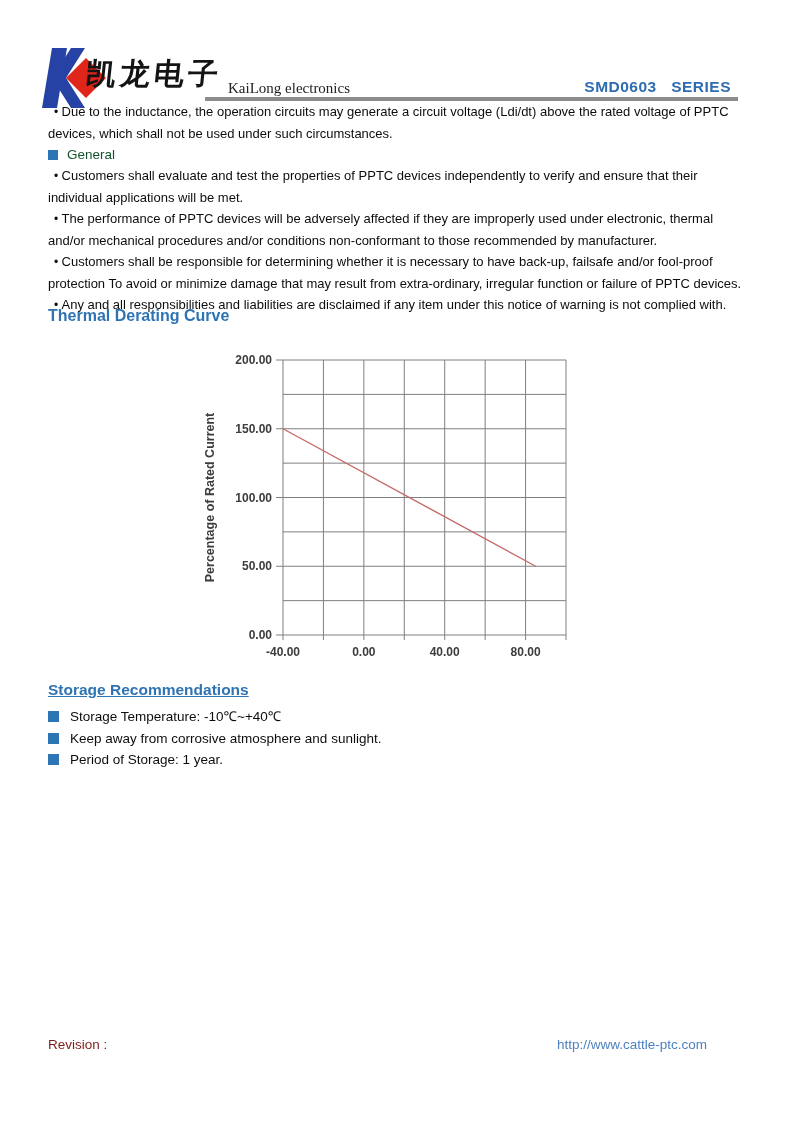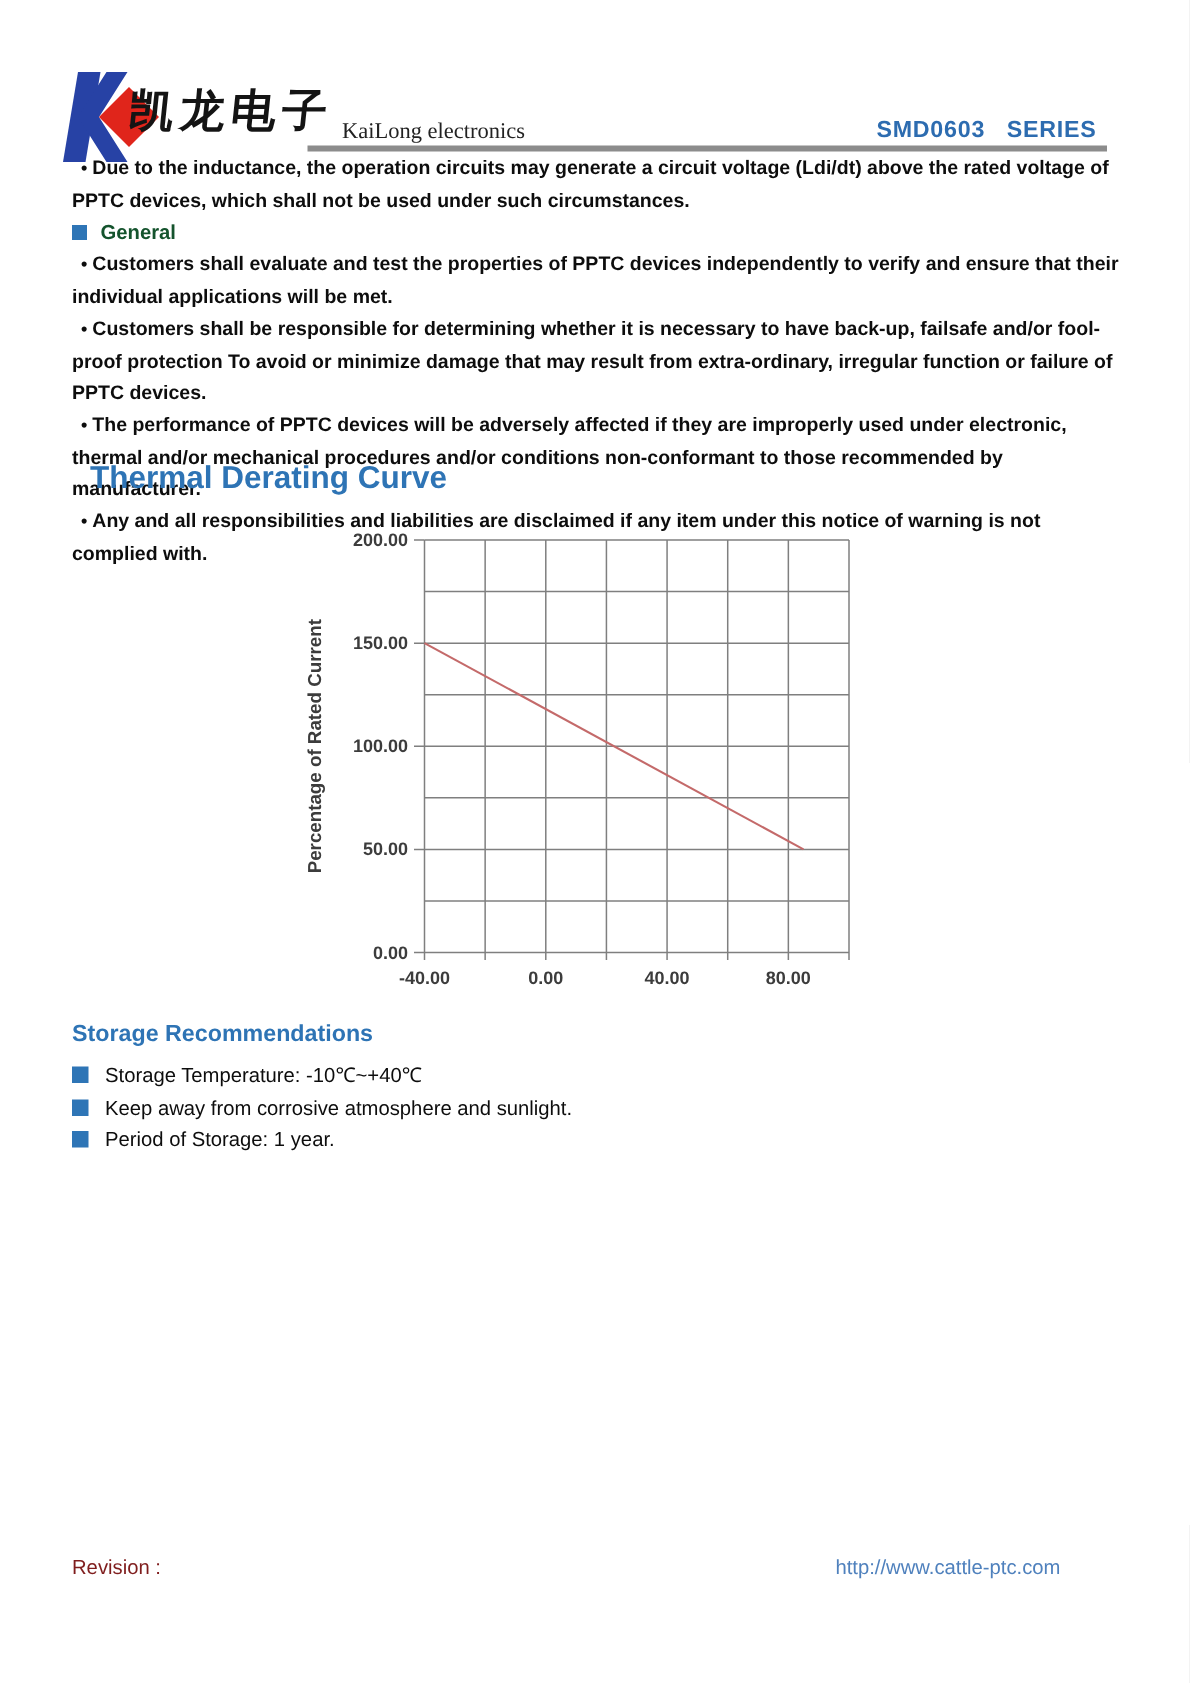--- a/index.html
+++ b/index.html
@@ -27,43 +27,43 @@
     color:#2d6cb0; white-space:pre; letter-spacing:0.5px;margin-left:45px;
   }
   .header-bar {
     position:absolute; left:205px; top:97px; width:533px; height:4px;
     background:#8c8c8c;
   }
 
   
   .textblock {
     position:absolute; left:48px; top:101px; width:700px;
-    font-size:13px; line-height:21px; color:#0d0d0d;font-weight:bold;
+    font-size:13px; line-height:21px; color:#0d0d0d;
   }
   .bullet-para { text-indent:6px; }
   .bullet-para::before { content:"\2022\00a0 "; font-size:12px; }
   .section-heading-inline { font-size:13.5px; color:#14532d; }
   .sq {
     display:inline-block; width:10px; height:10px; background:#2e75b6;
     margin-right:9px; vertical-align:-1px;
   }
   .blue-heading {
-    position:absolute; left:60px; font-size:21px; font-weight:bold; color:#2e74b5;
+    position:absolute; left:48px; font-size:16px; font-weight:bold; color:#2e74b5;
   }
 
   
   .chart-wrap { position:absolute; left:198px; top:347px; width:420px; height:318px; }
   .chart-wrap svg { width:100%; height:100%; }
   .chart-wrap text.tick { font:600 12px "Liberation Sans", sans-serif; fill:#3c3c3c; }
   .chart-wrap text.ylabel { font:600 12.5px "Liberation Sans", sans-serif; fill:#3c3c3c; }
 
   
   .storage { position:absolute; left:48px; top:681px; width:600px; }
   .storage .blue-heading-flow {
-    font-size:15.5px; font-weight:bold; color:#2e74b5; margin-bottom:7px;
+    font-size:15.5px; font-weight:bold; color:#2e74b5; margin-bottom:7px;text-decoration:underline;
   }
   .storage-item { font-size:13.5px; line-height:21.5px; color:#0d0d0d; }
   .storage-item .sq { width:11px; height:11px; margin-right:11px; }
 
   
   .footer-revision {
     position:absolute; left:48px; top:1037px; font-size:13.5px; color:#7f1d1d;
   }
   .footer-url {
     position:absolute; right:86px; top:1037px; font-size:13.5px; color:#4f81bd;
@@ -82,22 +82,22 @@
   </svg>
   <div class="logo-cn">凯龙电子</div>
   <div class="logo-en">KaiLong electronics</div>
   <div class="series-title">SMD0603   SERIES</div>
   <div class="header-bar"></div>
 
   <div class="textblock">
     <p class="bullet-para">Due to the inductance, the operation circuits may generate a circuit voltage (Ldi/dt) above the rated voltage of PPTC devices, which shall not be used under such circumstances.</p>
     <p><span class="sq"></span><span class="section-heading-inline">General</span></p>
     <p class="bullet-para">Customers shall evaluate and test the properties of PPTC devices independently to verify and ensure that their individual applications will be met.</p>
+    <p class="bullet-para">The performance of PPTC devices will be adversely affected if they are improperly used under electronic, thermal and/or mechanical procedures and/or conditions non-conformant to those recommended by manufacturer.</p>
     <p class="bullet-para">Customers shall be responsible for determining whether it is necessary to have back-up, failsafe and/or fool-proof protection To avoid or minimize damage that may result from extra-ordinary, irregular function or failure of PPTC devices.</p>
-    <p class="bullet-para">The performance of PPTC devices will be adversely affected if they are improperly used under electronic, thermal and/or mechanical procedures and/or conditions non-conformant to those recommended by manufacturer.</p>
     <p class="bullet-para">Any and all responsibilities and liabilities are disclaimed if any item under this notice of warning is not complied with.</p>
   </div>
 
   <div class="blue-heading" style="top:307px;">Thermal Derating Curve</div>
 
   <div class="chart-wrap">
     <svg viewBox="0 0 420 318" id="chart-svg">
         <line x1="85" y1="13" x2="85" y2="293" stroke="#7f7f7f" stroke-width="1"></line>
         <line x1="125.42857142857142" y1="13" x2="125.42857142857142" y2="293" stroke="#7f7f7f" stroke-width="1"></line>
         <line x1="165.85714285714283" y1="13" x2="165.85714285714283" y2="293" stroke="#7f7f7f" stroke-width="1"></line>

